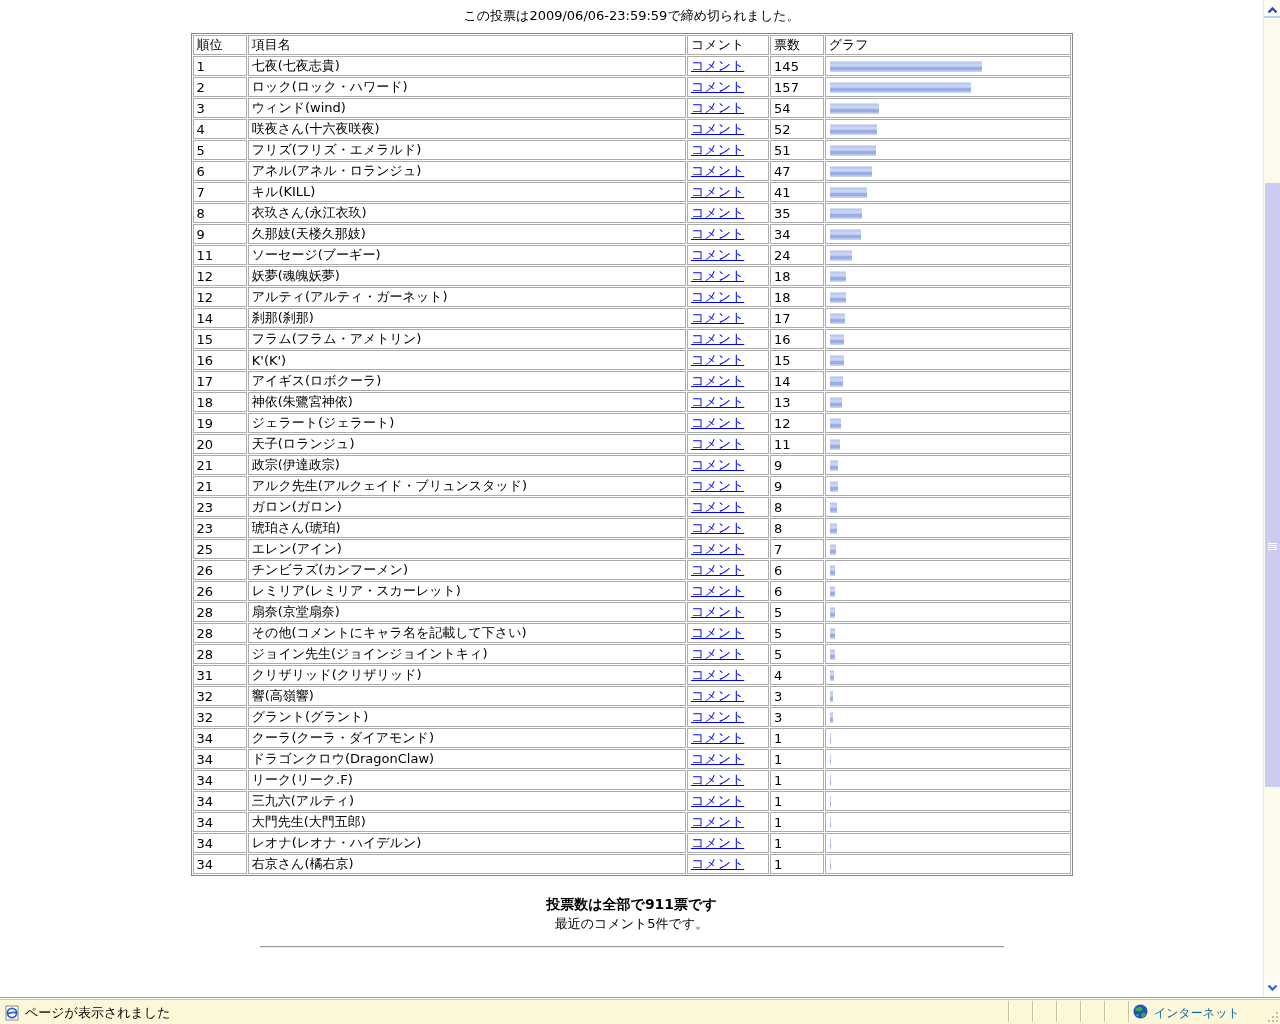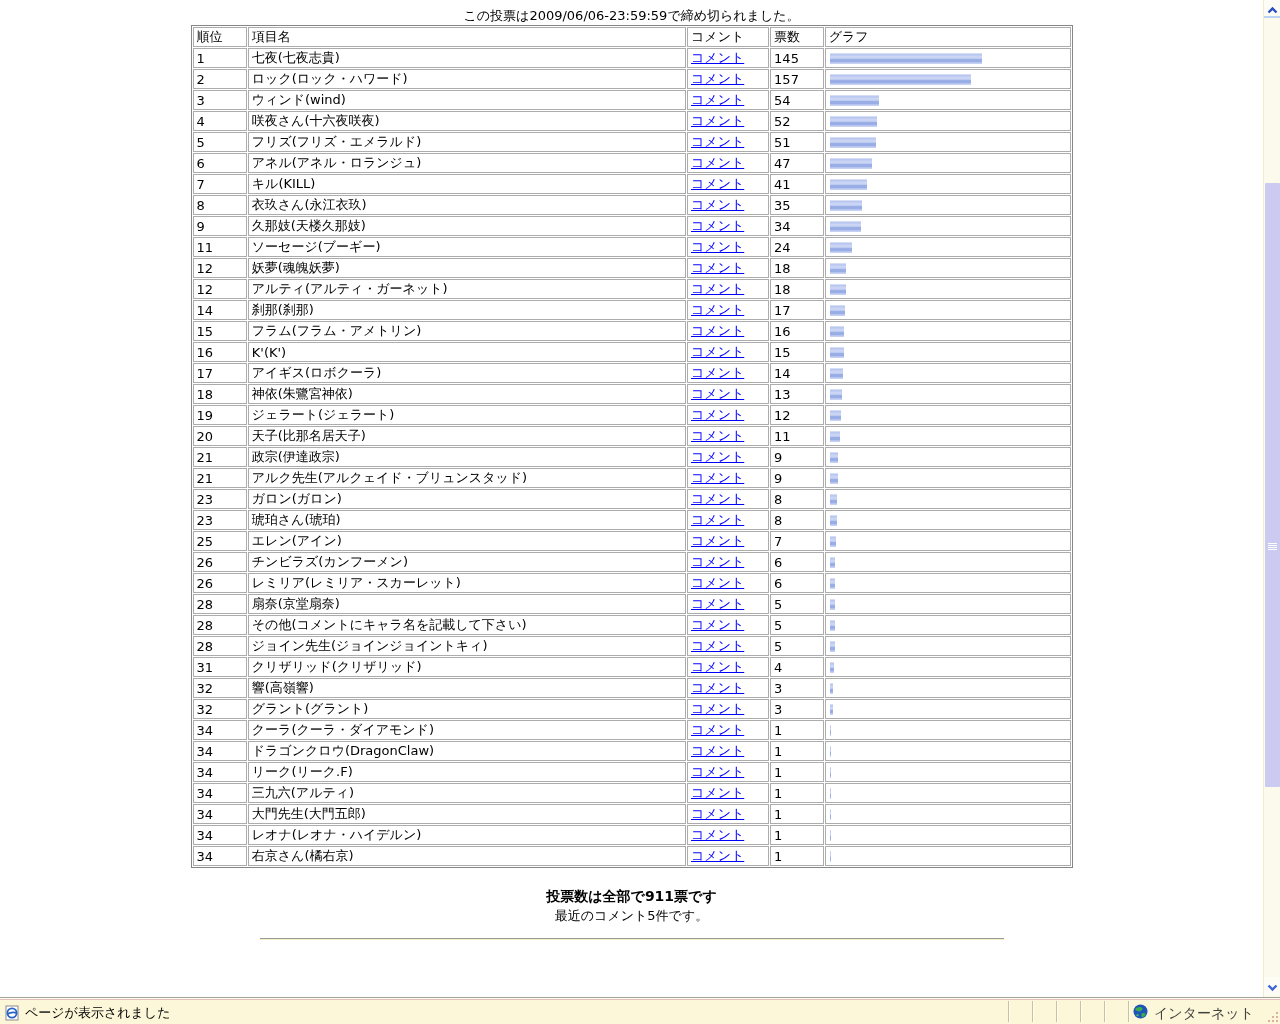--- a/index.html
+++ b/index.html
@@ -6,21 +6,21 @@
   html,body { margin:0; padding:0; width:1280px; height:1024px; overflow:hidden;
               background:#ffffff; font-family:"DejaVu Sans","Liberation Sans",sans-serif; }
 
   
   .viewport { position:absolute; left:0; top:0; width:1263px; height:997px;
               background:#ffffff; overflow:hidden; }
 
   .page-title { margin-top:7px; text-align:center; font-size:13px; color:#000; }
 
   
-  table.results { margin:0 auto 0 auto; width:882px;
+  table.results { margin:8px auto 0 auto; width:882px;
                   border-collapse:separate; border-spacing:1px;
                   border:1px solid #868686; background:#ffffff; }
   table.results td { border:1px solid #acacac; font-size:13px; color:#000;
                      height:19px; padding:0 3px; vertical-align:middle;
                      white-space:nowrap; overflow:hidden; }
   col.w-rank  { width:62px; }
   col.w-name  { width:497px; }
   col.w-com   { width:90px; }
   col.w-votes { width:61px; }
   col.w-graph { width:278px; }
@@ -51,21 +51,21 @@
 
   
   .statusbar { position:absolute; left:0; top:997px; width:1280px; height:27px;
                background:#fbf7d8; border-top:1px solid #a3a193;
                box-shadow:inset 0 1px 0 #fffef2, inset 0 2px 0 #e3bcbc; }
   .status-left { position:absolute; left:4px; top:6px; display:flex; align-items:center; gap:5px; }
   .status-text { font-size:13px; color:#000; }
   .sb-sep { position:absolute; top:3px; width:2px; height:21px;
             border-left:1px solid #c6c2a4; border-right:1px solid #fffdf0; }
   .zone { position:absolute; left:1133px; top:6px; display:flex; align-items:center; gap:6px; }
-  .zone-text { font-size:14px; color:#404040;text-align:center; }
+  .zone-text { font-size:12px; color:#0369a1;text-align:center; }
   .grip { position:absolute; right:2px; bottom:2px; width:13px; height:13px; }
   .grip i { position:absolute; width:2px; height:2px; background:#dcafa7; }
 
   .ie-icon { width:16px; height:16px; position:relative; }
 </style>
 </head>
 <body>
 
 <div class="viewport">
 
@@ -244,21 +244,21 @@
           <td class="c-rank">19</td>
           <td class="c-name">ジェラート(ジェラート)</td>
           <td class="c-com"><a class="clink" href="#">コメント</a></td>
           <td class="c-votes">12</td>
           <td class="c-graph">
             <div class="bar" style="width:11px"></div>
           </td>
         </tr>
         <tr>
           <td class="c-rank">20</td>
-          <td class="c-name">天子(比那名居天子)</td>
+          <td class="c-name">天子(ロランジュ)</td>
           <td class="c-com"><a class="clink" href="#">コメント</a></td>
           <td class="c-votes">11</td>
           <td class="c-graph">
             <div class="bar" style="width:10px"></div>
           </td>
         </tr>
         <tr>
           <td class="c-rank">21</td>
           <td class="c-name">政宗(伊達政宗)</td>
           <td class="c-com"><a class="clink" href="#">コメント</a></td>

